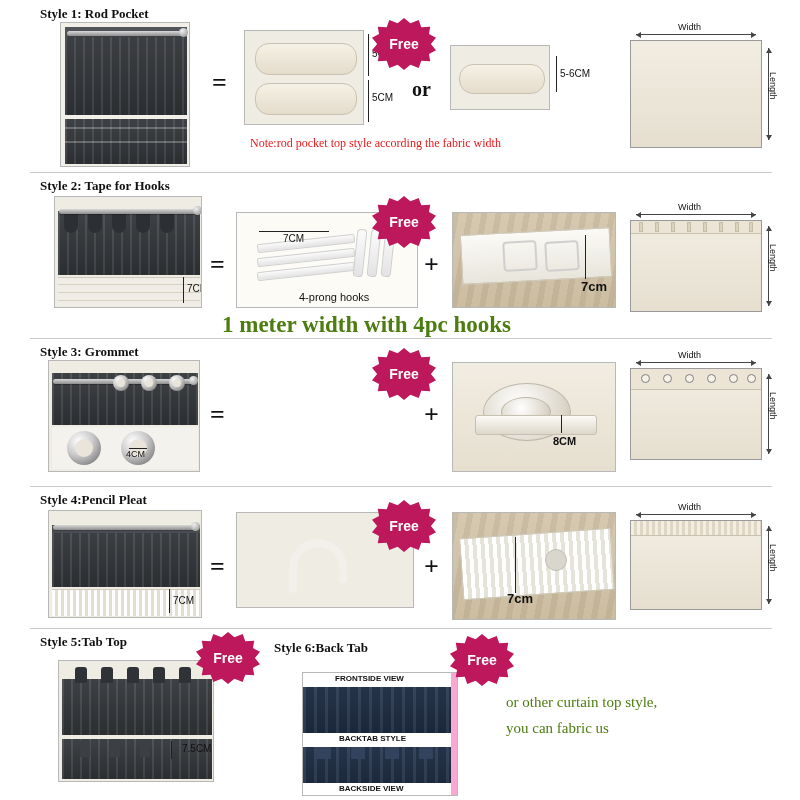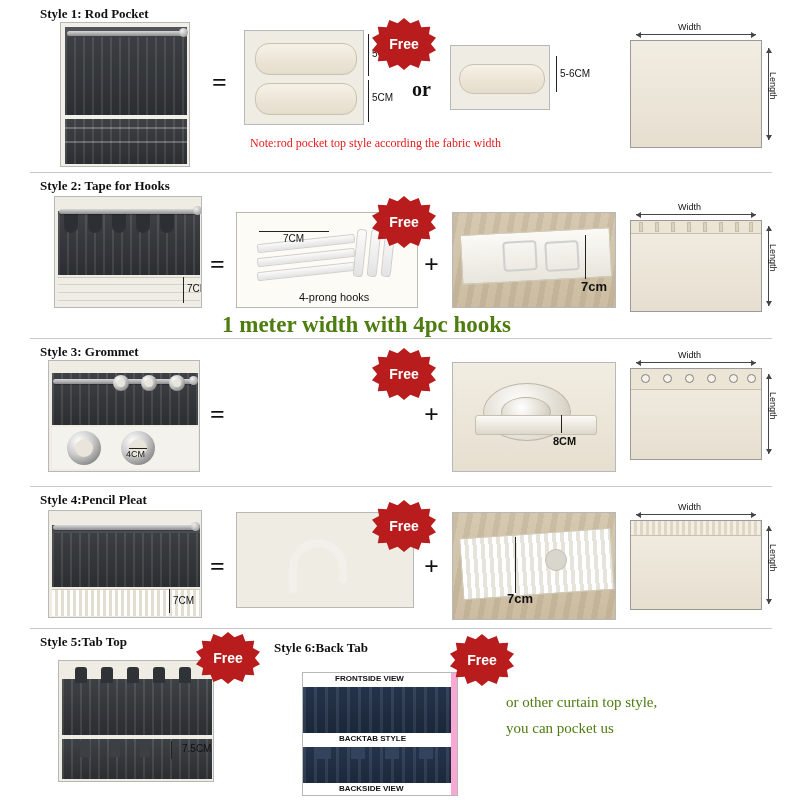--- a/index.html
+++ b/index.html
@@ -76,21 +76,21 @@
     font-family:"Liberation Serif", serif;
   }
 
   
   .free-badge{
     position:absolute;
     width:64px;height:52px;
     display:flex;align-items:center;justify-content:center;
     color:#fff;font-family:"Liberation Sans", sans-serif;
     font-weight:bold;font-size:14px;
-    background:#b91c1c;
+    background:#be185d;
     clip-path:polygon(50% 0%,60% 10%,73% 4%,77% 18%,91% 17%,89% 31%,100% 38%,92% 50%,100% 62%,89% 69%,91% 83%,77% 82%,73% 96%,60% 90%,50% 100%,40% 90%,27% 96%,23% 82%,9% 83%,11% 69%,0% 62%,8% 50%,0% 38%,11% 31%,9% 17%,23% 18%,27% 4%,40% 10%);
     z-index:30;
   }
 
   .note-red{
     position:absolute;
     color:#e8191c;
     font-family:"Liberation Serif", serif;
     white-space:nowrap;
   }
@@ -441,15 +441,15 @@
     </div>
     <div style="position:absolute;left:0;top:0;width:148px;height:14px;background:#ffffff;"></div>
     <div style="position:absolute;left:0;top:60px;width:148px;height:14px;background:#ffffff;"></div>
     <div style="position:absolute;left:0;top:110px;width:148px;height:14px;background:#ffffff;"></div>
     <div class="tiny-note" style="left:32px;top:1px;font-size:8px;font-weight:bold;">FRONTSIDE VIEW</div>
     <div class="tiny-note" style="left:36px;top:61px;font-size:8px;font-weight:bold;">BACKTAB STYLE</div>
     <div class="tiny-note" style="left:36px;top:111px;font-size:8px;font-weight:bold;">BACKSIDE VIEW</div>
   </div>
 
   <div class="big-red" style="left:506px;top:694px;font-size:15px;font-weight:normal;">or other curtain top style,</div>
-  <div class="big-red" style="left:506px;top:720px;font-size:15px;font-weight:normal;">you can pocket us</div>
+  <div class="big-red" style="left:506px;top:720px;font-size:15px;font-weight:normal;">you can fabric us</div>
 
 </div>
 
 </body></html>

